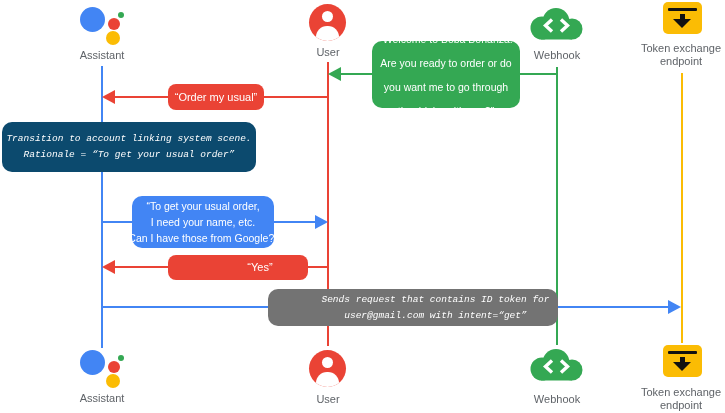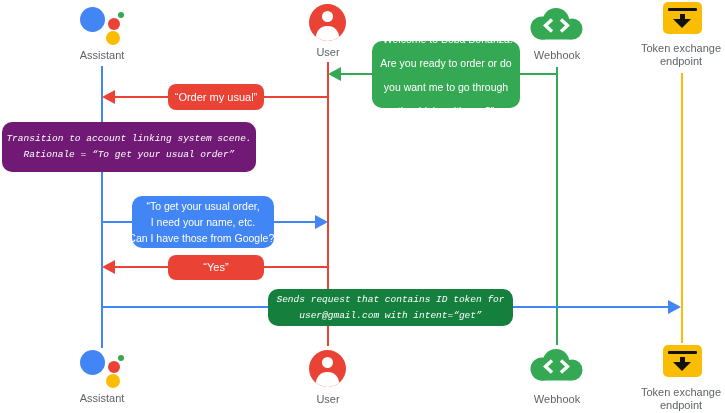--- a/index.html
+++ b/index.html
@@ -30,24 +30,24 @@
   #m5-arrow { left:102px; top:260px; border-right-color:#EA4335; }
   #m6-arrow { left:668px; top:300px; border-left-color:#4285F4; }
 
   .msg { position:absolute; display:flex; align-items:center; justify-content:center;
          color:#fff; text-align:center; white-space:pre; border-radius:10px;
          font-size:10.5px; line-height:15px; }
   .msg.mono { font-family:"Liberation Mono", monospace; font-style:italic;
               font-size:9.5px; line-height:16px; }
   #m1-box { left:372px; top:41px;  width:148px; height:67px; background:#34A853; line-height:24px; }
   #m2-box { left:168px; top:84px;  width:96px;  height:26px; background:#EA4335; font-size:11px; border-radius:8px; }
-  #m3-box { left:2px;   top:122px; width:254px; height:50px; background:#701a75; }
+  #m3-box { left:2px;   top:122px; width:254px; height:50px; background:#0c4a6e; }
   #m4-box { left:132px; top:196px; width:142px; height:52px; background:#4285F4; line-height:16px; }
-  #m5-box { left:168px; top:255px; width:96px;  height:25px; background:#EA4335; font-size:11px; border-radius:8px; }
-  #m6-box { left:268px; top:289px; width:245px; height:37px; background:#15803d; }
+  #m5-box { left:168px; top:255px; width:96px;  height:25px; background:#EA4335; font-size:11px; border-radius:8px;padding-left:44px; }
+  #m6-box { left:268px; top:289px; width:245px; height:37px; background:#737373;padding-left:45px; }
 
   .label { position:absolute; color:#5F6368; font-size:11px; line-height:13px;
            text-align:center; white-space:pre; }
   #lbl-assistant-top { left:52px;  top:49px;  width:100px; }
   #lbl-user-top      { left:278px; top:46px;  width:100px; }
   #lbl-webhook-top   { left:507px; top:49px;  width:100px; }
   #lbl-token-top     { left:631px; top:42px;  width:100px; }
   #lbl-assistant-bot { left:52px;  top:392px; width:100px; }
   #lbl-user-bot      { left:278px; top:393px; width:100px; }
   #lbl-webhook-bot   { left:507px; top:393px; width:100px; }

